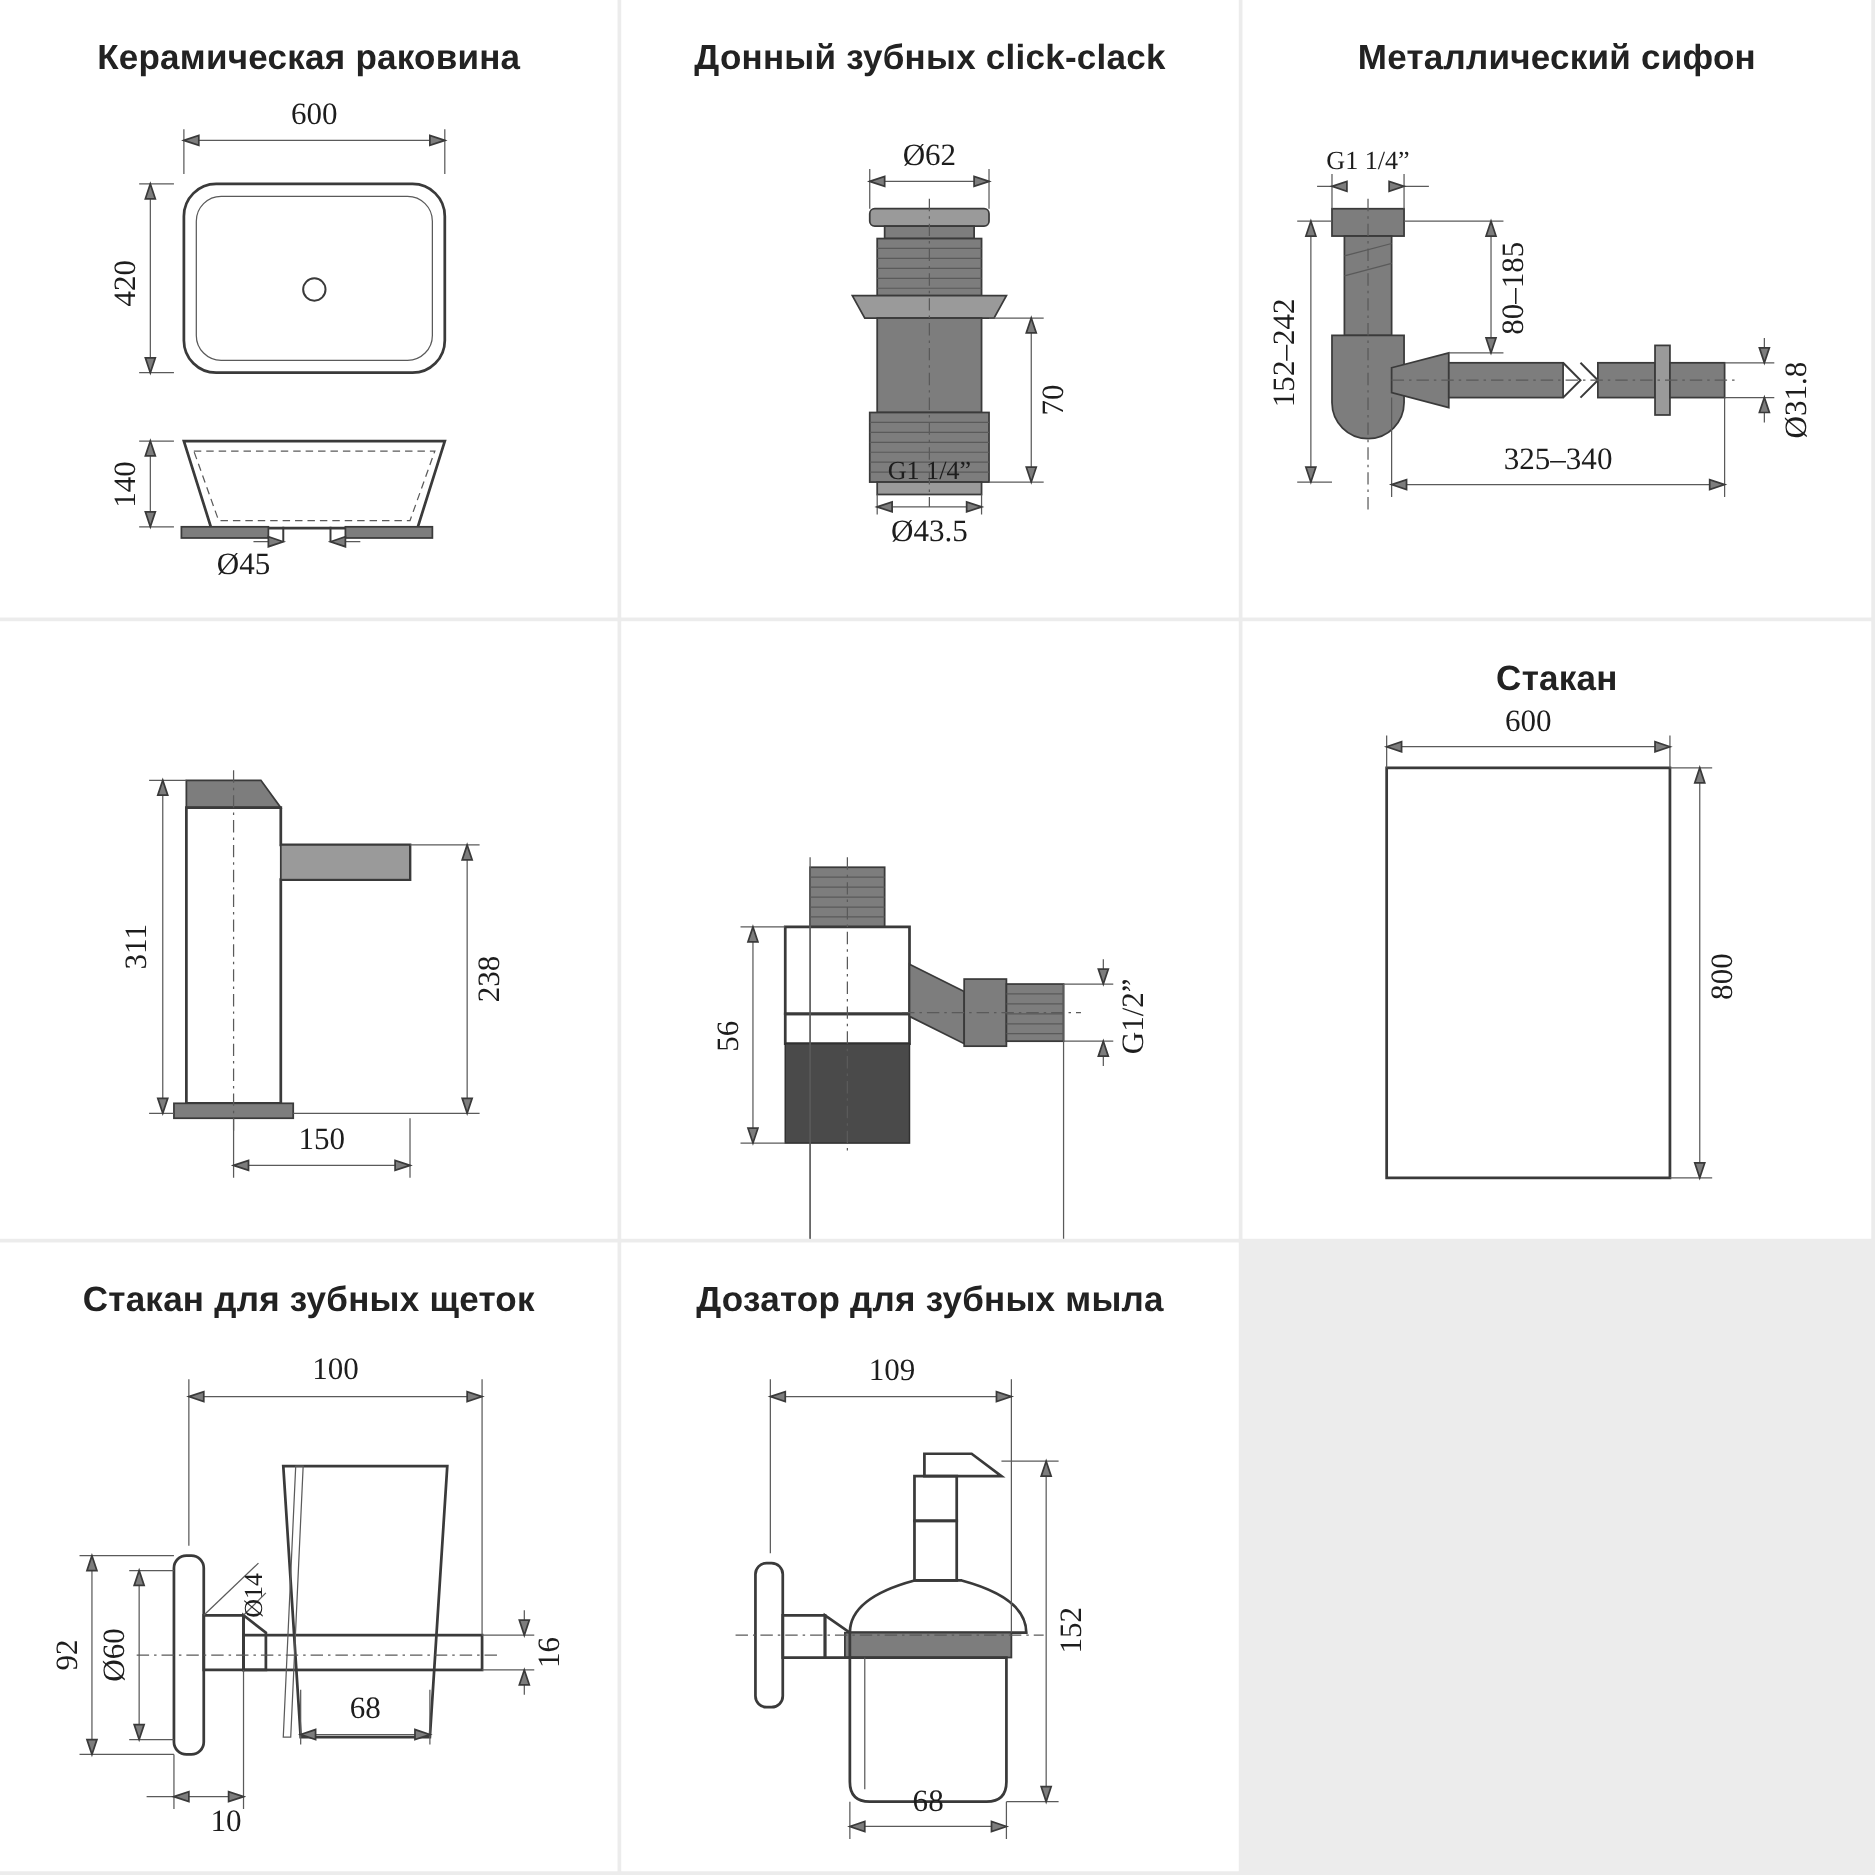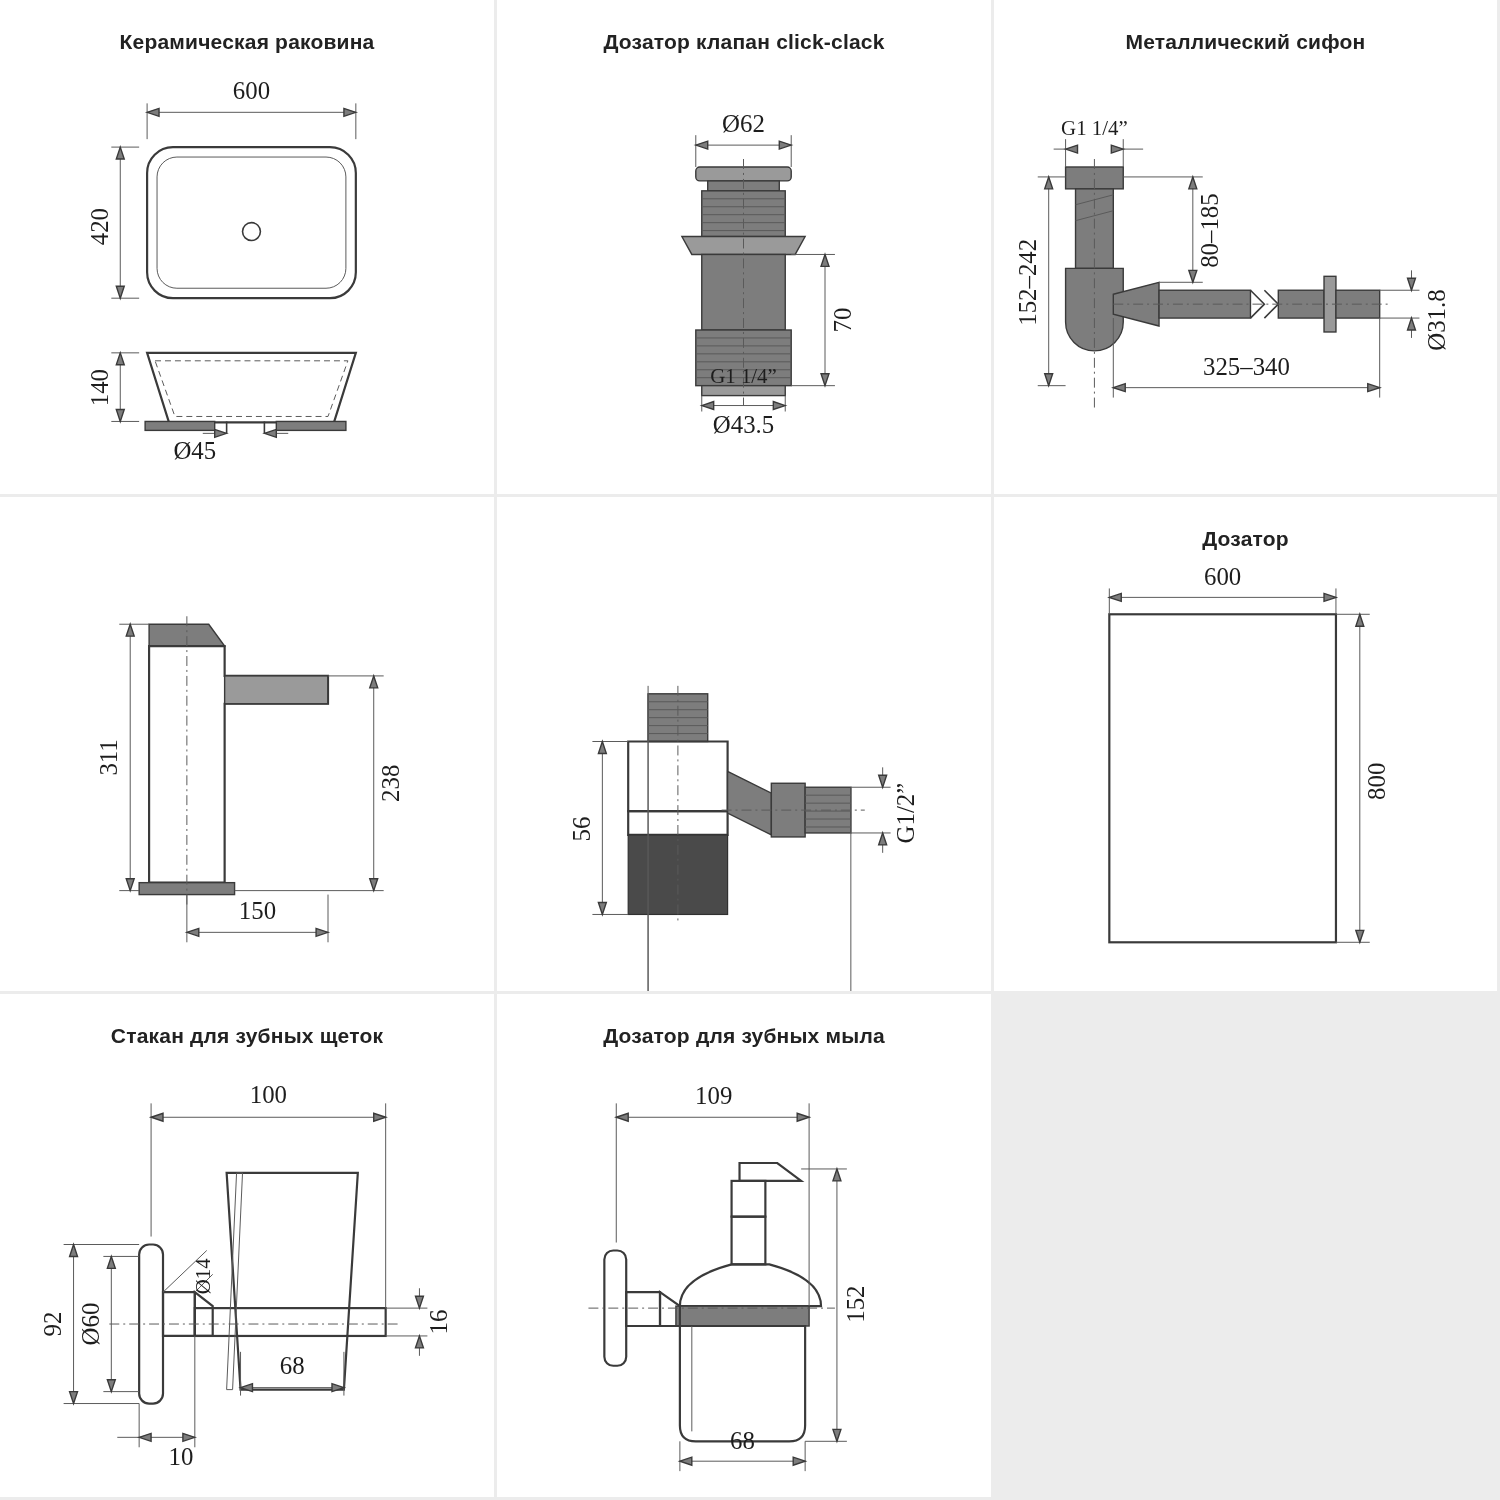--- a/index.html
+++ b/index.html
@@ -20,21 +20,21 @@
   .cell{
     background:#fff;
     position:relative;
     box-sizing:border-box;
     margin:0 3px 3px 0;
   }
   .cell.empty{background:#ececec;}
   .cell-title{
     position:absolute;top:30px;left:0;right:0;
     text-align:center;
-    font-size:21px;font-weight:bold;
+    font-size:28px;font-weight:bold;
     letter-spacing:.2px;
     color:#222;
   }
   .art{position:absolute;inset:0;}
   svg{display:block;width:100%;height:100%;}
   .ln{stroke:#3a3a3a;fill:none;stroke-width:1.6;}
   .ln2{stroke:#3a3a3a;fill:none;stroke-width:2.2;}
   .thin{stroke:#5a5a5a;fill:none;stroke-width:1;}
   .dash{stroke:#5a5a5a;fill:none;stroke-width:1;stroke-dasharray:10 4 2 4;}
   .fillgray{fill:#7d7d7d;stroke:#3a3a3a;stroke-width:1.4;}
@@ -89,21 +89,21 @@
         <line class="thin" x1="204" y1="436" x2="228" y2="436"></line>
         <line class="thin" x1="266" y1="436" x2="290" y2="436"></line>
         <path class="fillgray" d="M228 436 l-12 -4 v8 z"></path>
         <path class="fillgray" d="M266 436 l12 -4 v8 z"></path>
         <text class="dim" x="196" y="456" text-anchor="middle">Ø45</text>
       </svg>
     </div>
   </div>
 
   <div class="cell">
-    <div class="cell-title">Дозатор клапан click-clack</div>
+    <div class="cell-title">Донный зубных click-clack</div>
     <div class="art">
       <svg viewBox="0 0 497 497">
 
         <rect class="fillmid" x="200" y="168" width="96" height="14" rx="4"></rect>
         <rect class="fillgray" x="212" y="182" width="72" height="10"></rect>
 
         <rect class="fillgray" x="206" y="192" width="84" height="46"></rect>
         <g class="thin">
           <line x1="206" y1="200" x2="290" y2="200"></line>
           <line x1="206" y1="208" x2="290" y2="208"></line>
@@ -307,21 +307,21 @@
         <line class="thin" x1="132" y1="420" x2="96" y2="420"></line>
         <line class="thin" x1="106" y1="246" x2="106" y2="420"></line>
         <path class="fillgray" d="M106 246 l-4 12 h8 z"></path>
         <path class="fillgray" d="M106 420 l-4 -12 h8 z"></path>
         <text class="dim" x="88" y="334" text-anchor="middle" transform="rotate(-90 88 334)">56</text>
       </svg>
     </div>
   </div>
 
   <div class="cell">
-    <div class="cell-title">Дозатор</div>
+    <div class="cell-title">Стакан</div>
     <div class="art">
       <svg viewBox="0 0 506 497">
         <rect class="ln2" x="116" y="118" width="228" height="330" fill="#fff"></rect>
         <line class="thin" x1="116" y1="118" x2="116" y2="92"></line>
         <line class="thin" x1="344" y1="118" x2="344" y2="92"></line>
         <line class="thin" x1="116" y1="101" x2="344" y2="101"></line>
         <path class="fillgray" d="M116 101 l12 -4 v8 z"></path>
         <path class="fillgray" d="M344 101 l-12 -4 v8 z"></path>
         <text class="dim" x="230" y="83" text-anchor="middle">600</text>
 

